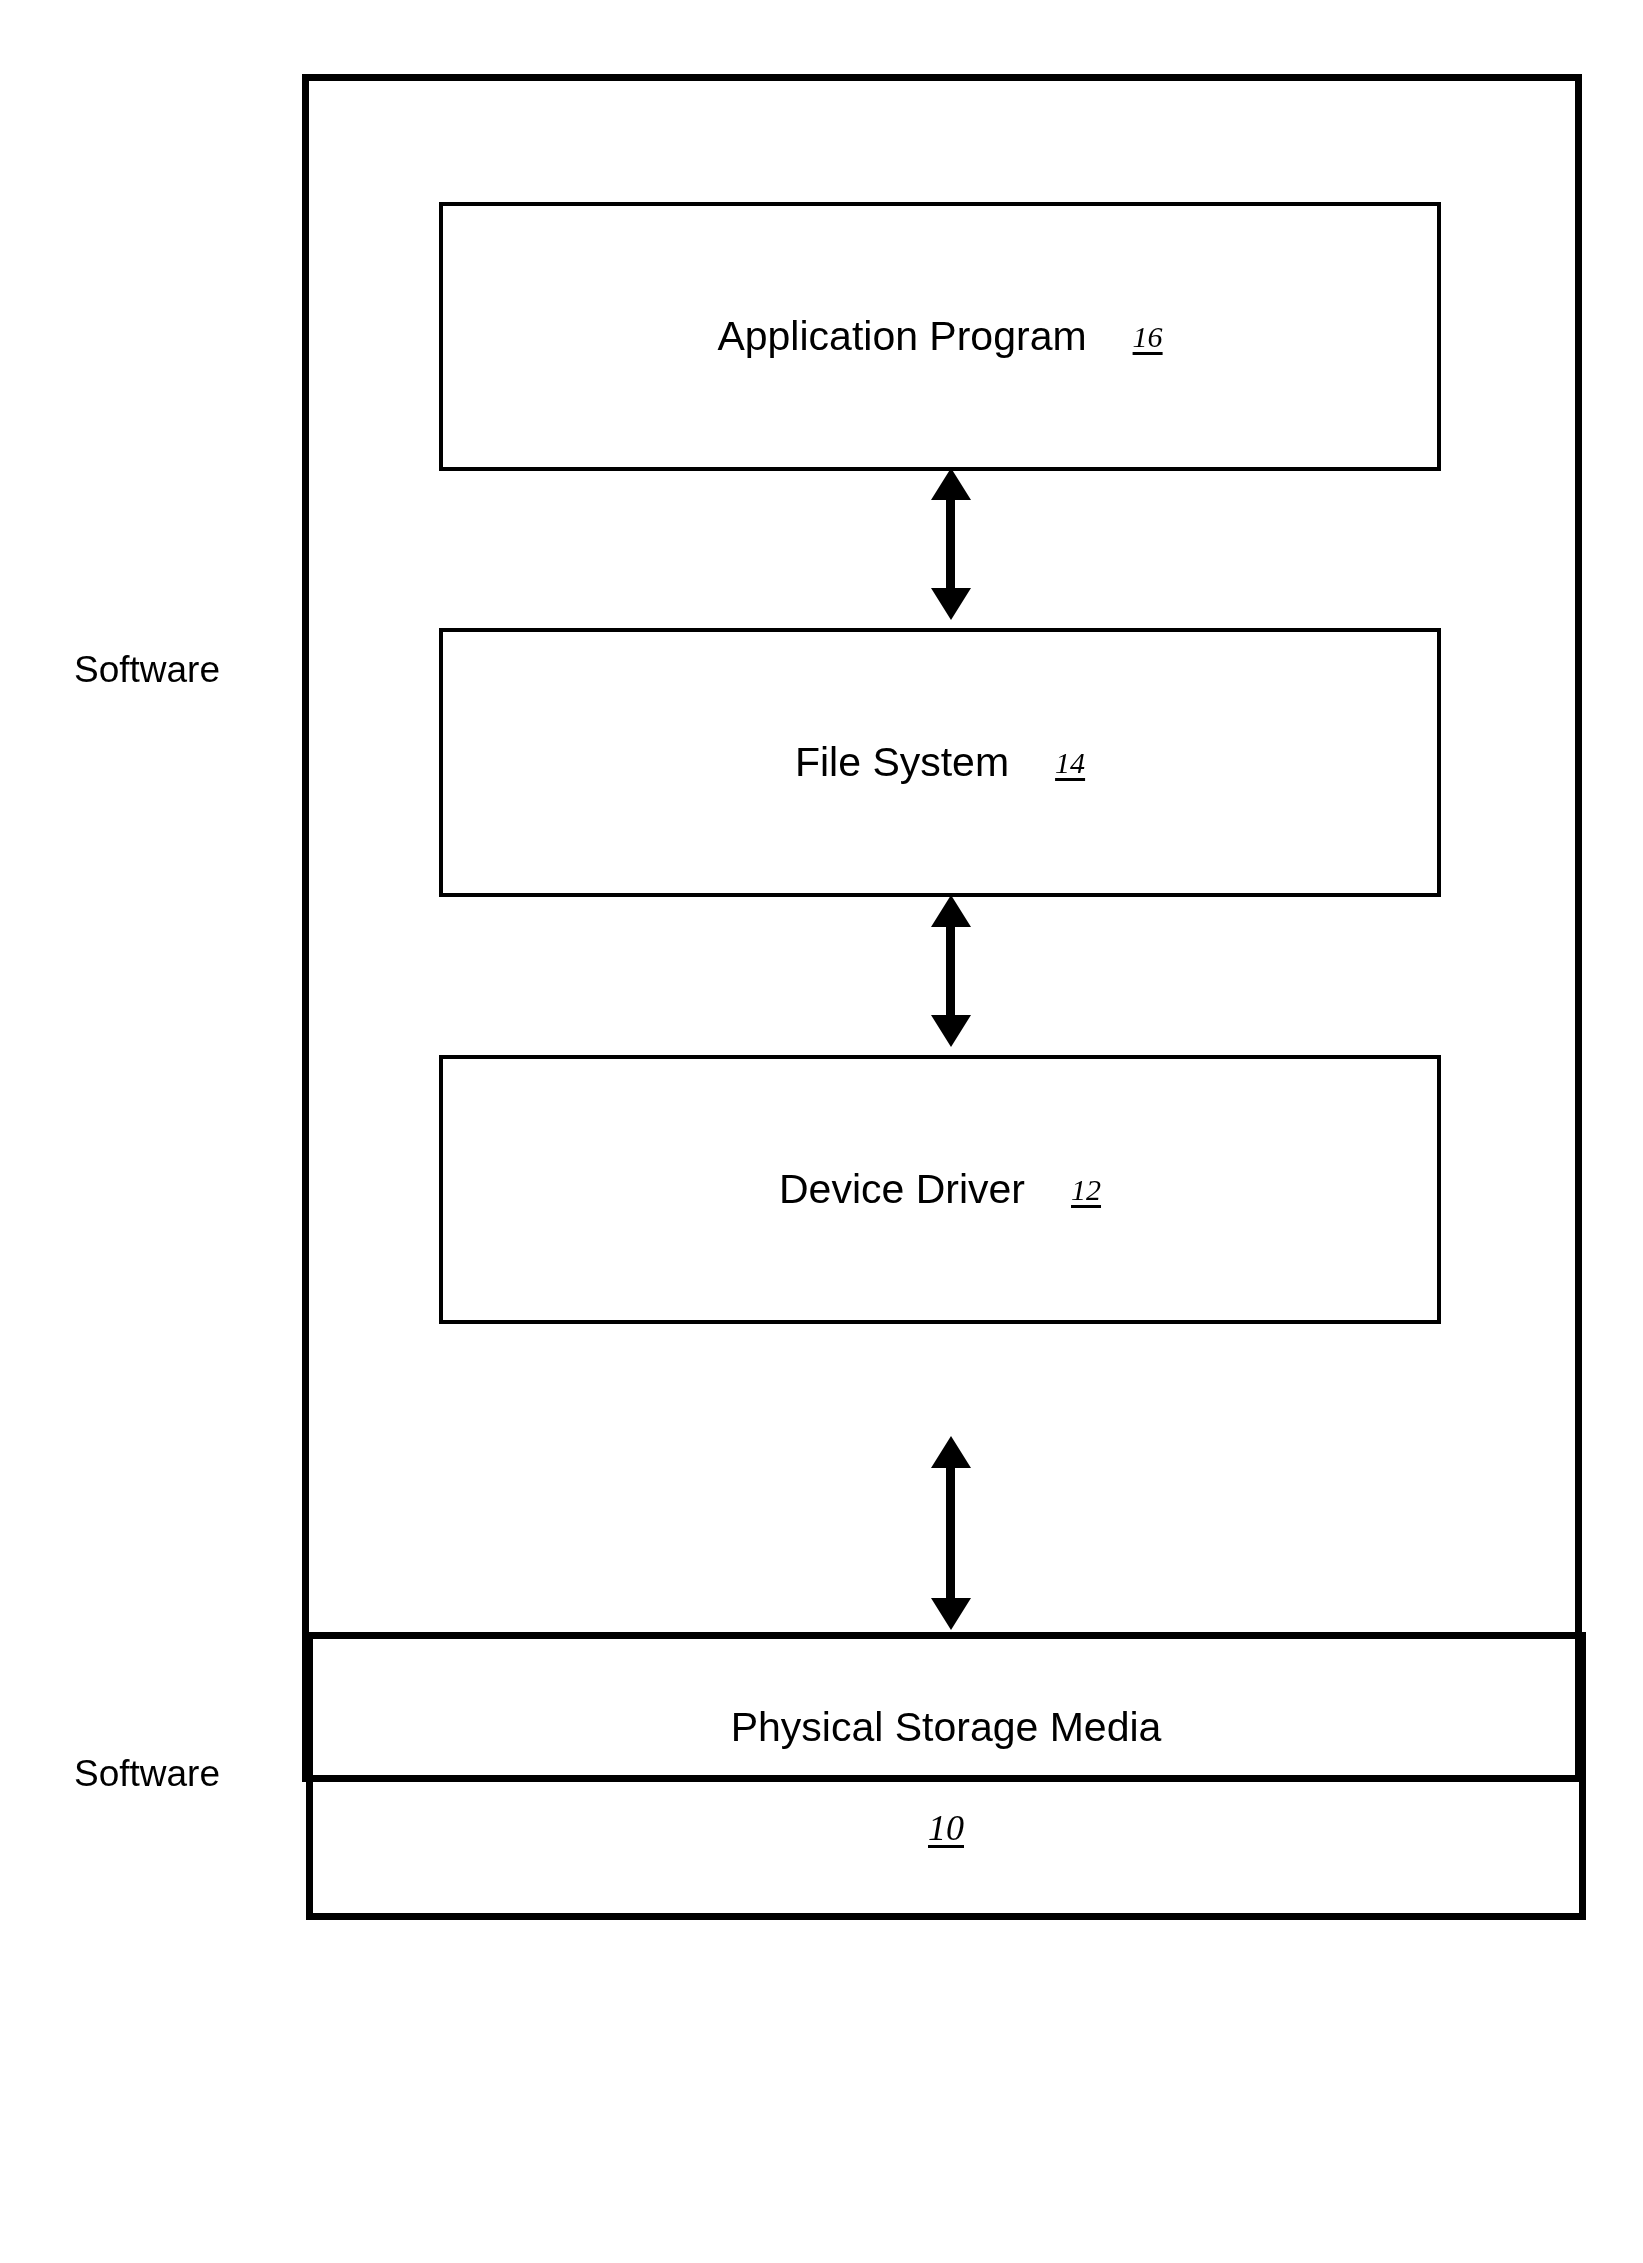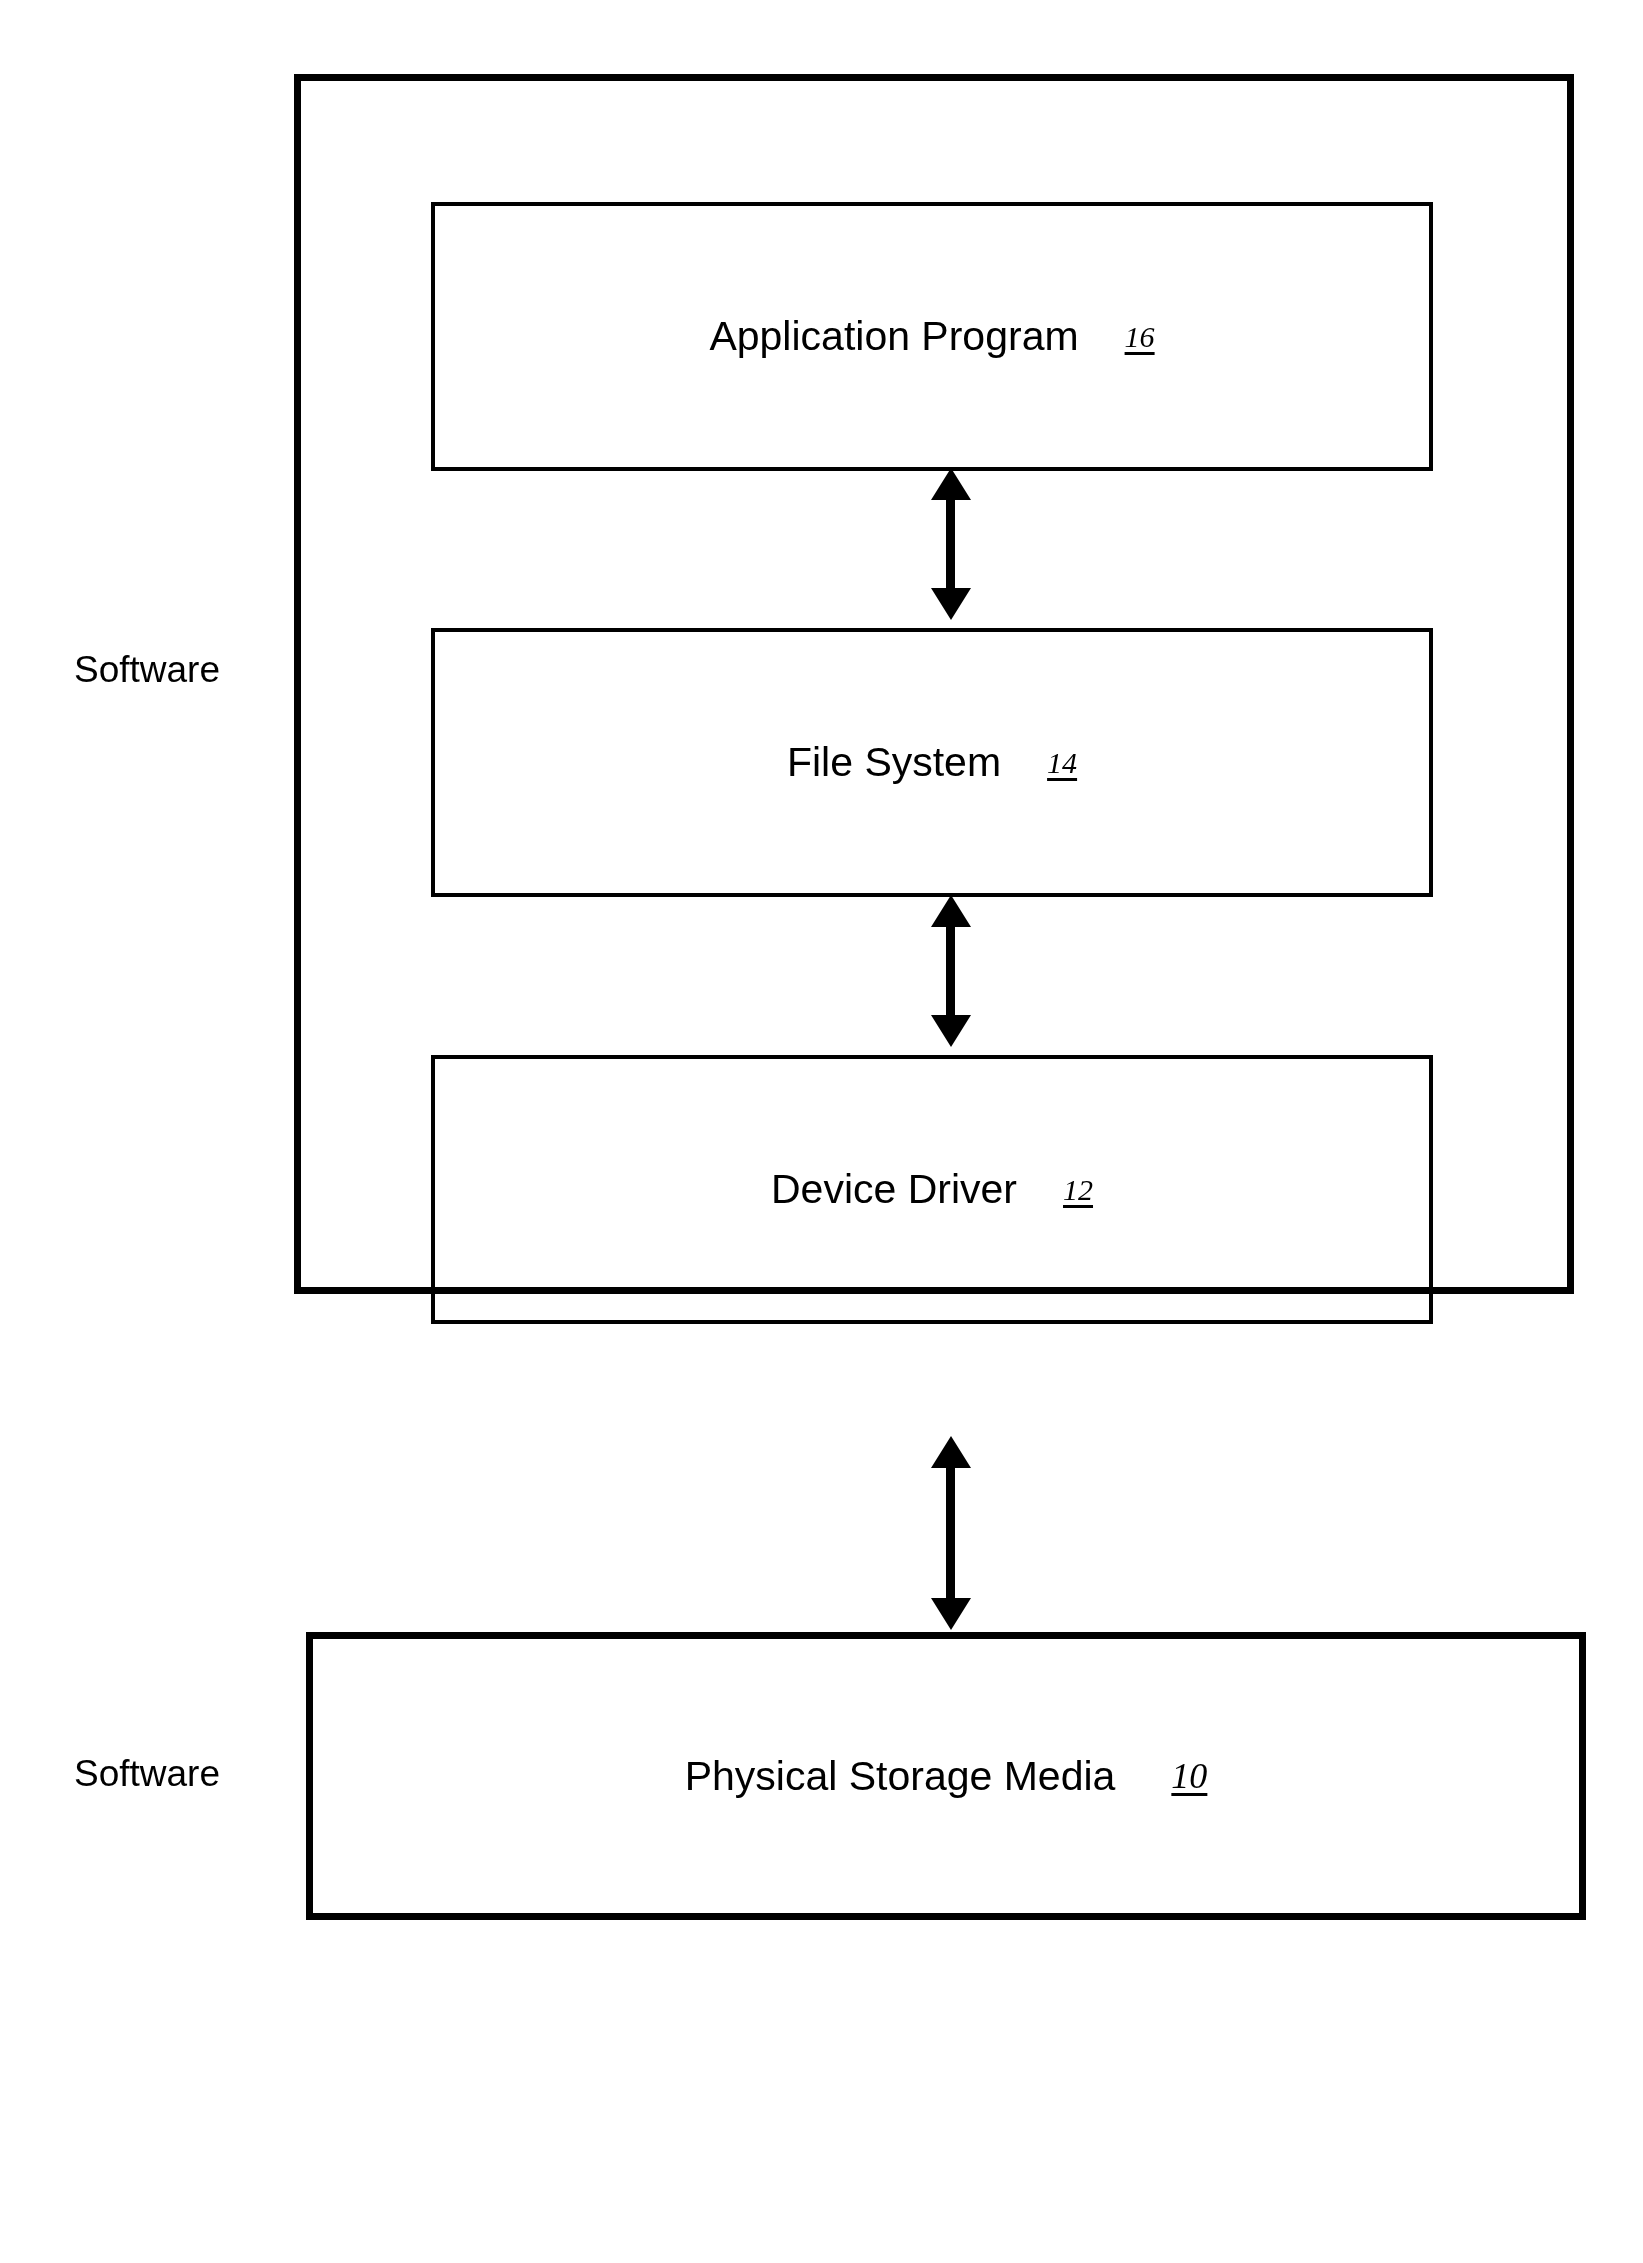--- a/index.html
+++ b/index.html
@@ -32,24 +32,24 @@
     
     .hardware-label {
       position: absolute;
       left: 28px;
       top: 1679px;
       font-size: 37px;
     }
     
     .software-box {
       position: absolute;
-      left: 248px;
+      left: 256px;
       top: 0px;
       width: 1280px;
-      height: 1220px;
+      height: 1708px;
       border: 7.4px solid black;
     }
     
     .inner-box {
       position: absolute;
       width: 1002px;
       height: 269px;
       border: 4.6px solid black;
       display: flex;
       align-items: center;
@@ -88,20 +88,21 @@
       position: absolute;
       left: 260px;
       top: 1558px;
       width: 1280px;
       height: 288px;
       border: 7.4px solid black;
       display: flex;
       align-items: center;
       justify-content: center;
       gap: 56px;
+      flex-direction: column;
     }
     
     .hardware-box .label-text {
       font-size: 41px;
     }
     
     .hardware-box .ref-number {
       font-size: 36px;
       font-style: italic;
       font-family: 'Comic Sans MS', cursive;

